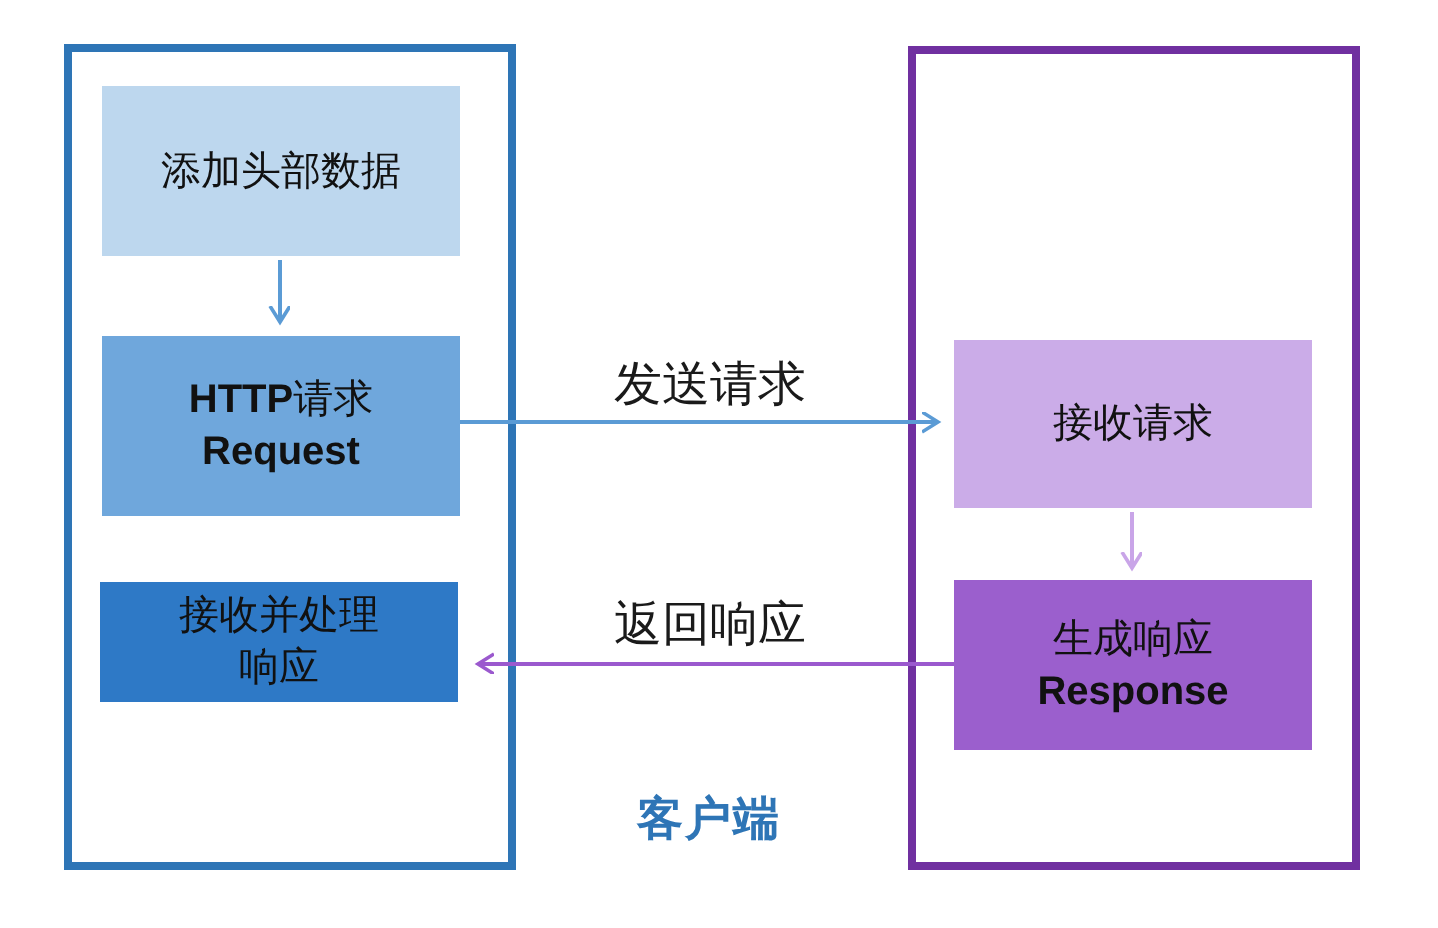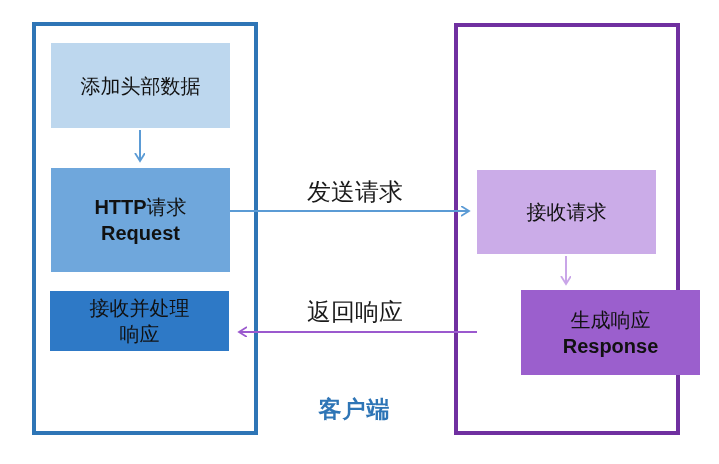--- a/index.html
+++ b/index.html
@@ -36,24 +36,24 @@
     flex-direction: column;
     align-items: center;
     justify-content: center;
     text-align: center;
     color: #111111;
     font-size: 20px;
     line-height: 26px;
     box-sizing: border-box;
   }
   #add-header-box      { left: 51px;  top: 43px;  width: 179px; height: 85px; background: #BDD7EE; }
-  #http-request-box    { left: 51px;  top: 168px; width: 179px; height: 104px; background: #6FA7DC; }
+  #http-request-box    { left: 51px;  top: 168px; width: 179px; height: 90px; background: #6FA7DC; }
   #receive-process-box { left: 50px;  top: 291px; width: 179px; height: 60px; background: #2E79C6; }
   #receive-request-box { left: 477px; top: 170px; width: 179px; height: 84px; background: #CBACE8; }
-  #generate-response-box { left: 477px; top: 290px; width: 179px; height: 85px; background: #9B5FCD; margin-left: 44px; }
+  #generate-response-box { left: 477px; top: 290px; width: 179px; height: 85px; background: #9B5FCD; }
   .bold-latin { font-weight: 700; }
   .container-label {
     position: absolute;
     left: 0; right: 10px;
     text-align: center;
     font-size: 23px;
     font-weight: 700;
     letter-spacing: 1px;
   }
   #client-label { top: 394px; color: #2E75B6; }

